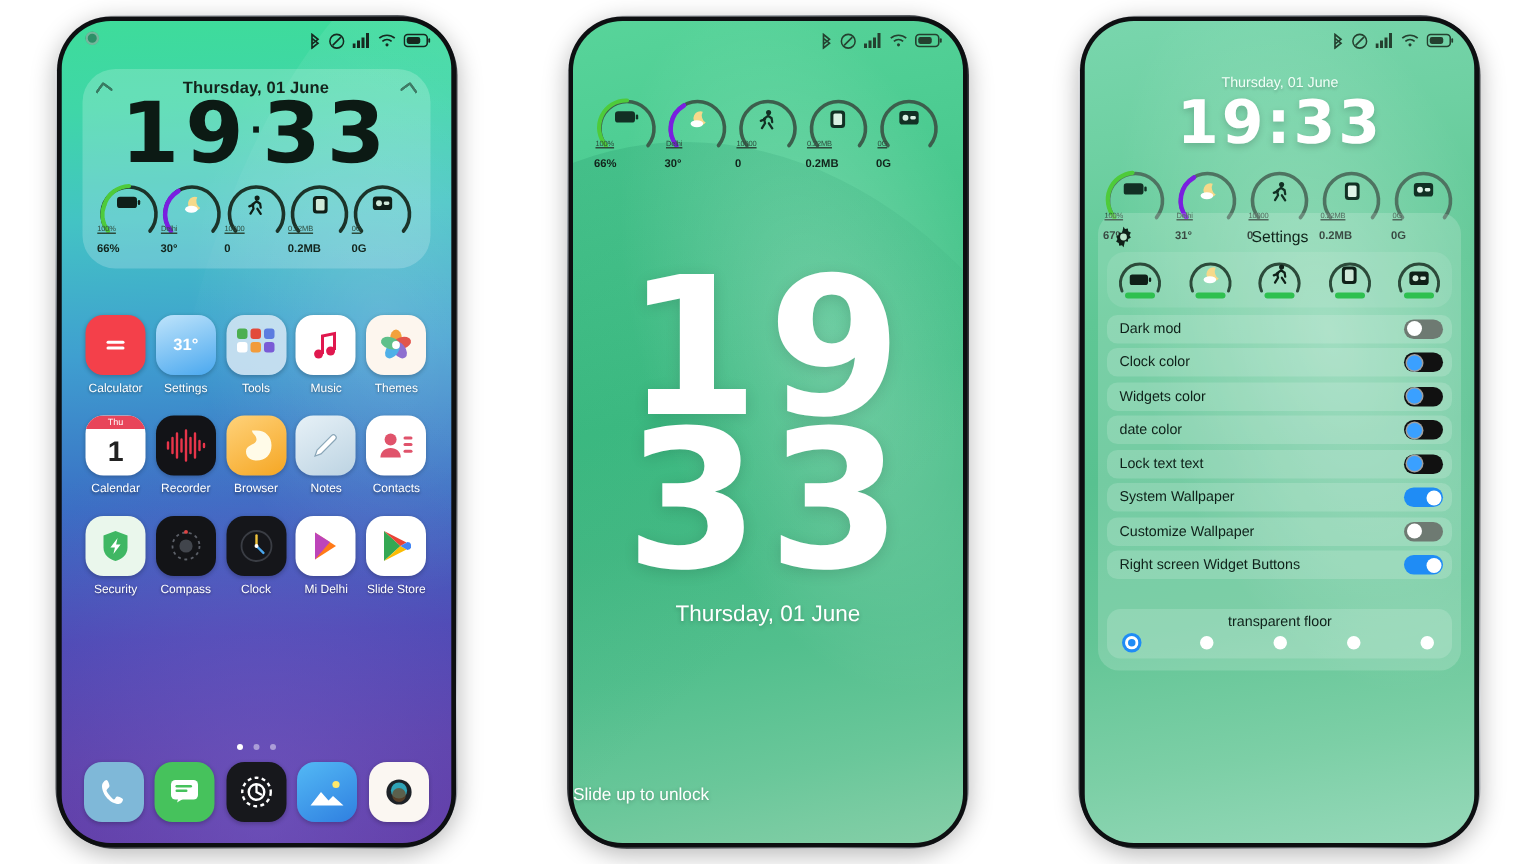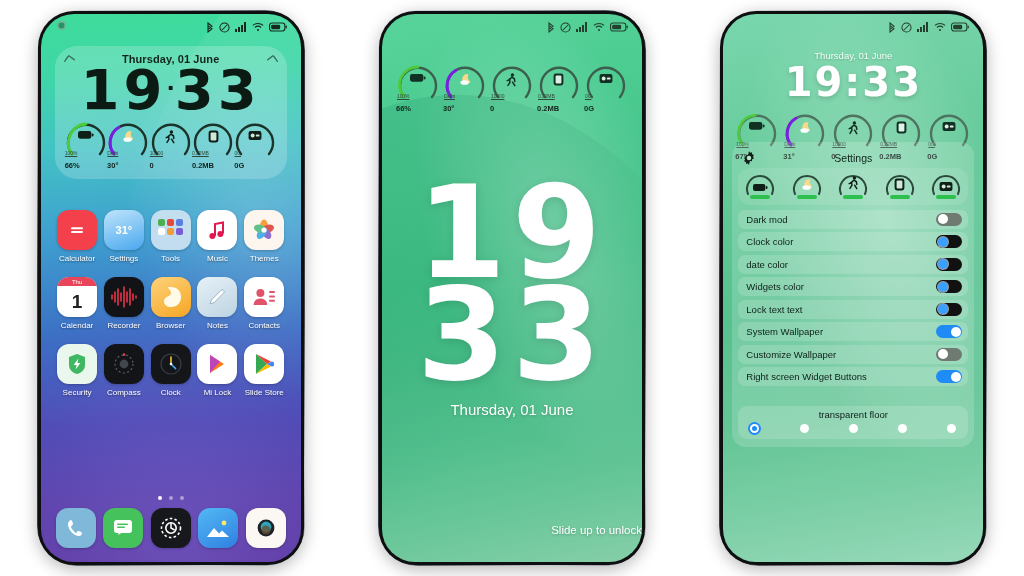--- a/index.html
+++ b/index.html
@@ -116,21 +116,21 @@
               overflow:hidden; display:flex; align-items:center; justify-content:center;
               box-shadow:0 1px 3px rgba(0,0,0,.22); }
 
   
   .big-clock { position:absolute; left:0; right:0; top:168px; text-align:center; }
   .bc-row { font-family:"DejaVu Sans", sans-serif; font-weight:bold;
             font-size:128px; line-height:.80; color:#fff; letter-spacing:6px;
             text-shadow:0 2px 10px rgba(0,0,0,.13); }
   .bc-date { margin-top:14px; font-size:15px; color:#fff; font-weight:normal;
              text-shadow:0 1px 3px rgba(0,0,0,.22); }
-  .slide-up { position:absolute; left:0; right:0; bottom:26px; text-align:right;
+  .slide-up { position:absolute; left:0; right:0; bottom:26px; text-align:left;
               font-size:11.5px; color:#fff; text-shadow:0 1px 3px rgba(0,0,0,.25); }
   .gauges-lock { position:absolute; left:12px; right:12px; top:46px; }
 
   
   .s-date { position:absolute; left:0; right:0; top:36px; text-align:center;
             font-size:9.5px; color:#f2fff8; text-shadow:0 1px 2px rgba(0,0,0,.22); }
   .s-time { position:absolute; left:0; right:0; top:48px; text-align:center;
             font-family:"DejaVu Sans", sans-serif; font-weight:bold;
             font-size:40px; line-height:1; color:#fff; letter-spacing:2px;
             text-shadow:0 2px 5px rgba(0,0,0,.17); }
@@ -430,21 +430,21 @@
           </div>
               <div class="nm">Clock</div>
         </div>
         <div class="app">
           <div class="ic" style="background:#fff">
             <svg width="22" height="22" viewBox="0 0 22 22">
                   <path d="M4 2l14 9-14 9z" fill="#ff7a18"></path>
                   <path d="M4 2l10 6.4L4 20z" fill="#b23bd6" opacity=".85"></path>
                 </svg>
           </div>
-              <div class="nm">Mi Lock</div>
+              <div class="nm">Mi Delhi</div>
         </div>
         <div class="app">
           <div class="ic" style="background:#fff">
             <svg width="20" height="22" viewBox="0 0 20 22">
                   <path d="M2 1l11 10L2 21z" fill="#34a853"></path>
                   <path d="M2 1l11 10 4-2.4z" fill="#ea4335"></path>
                   <path d="M2 21l11-10 4 2.4z" fill="#fbbc04"></path>
                   <path d="M13 11l4.6-2.6a2 2 0 0 1 0 5.2z" fill="#4285f4"></path>
                 </svg>
           </div>
@@ -818,27 +818,27 @@
                 <i></i>
               </span>
         </div>
         <div class="prow">
           <span class="lb">Clock color</span>
           <span class="sw half">
                 <i></i>
               </span>
         </div>
         <div class="prow">
-          <span class="lb">date color</span>
+          <span class="lb">Widgets color</span>
           <span class="sw half">
                 <i></i>
               </span>
         </div>
         <div class="prow">
-          <span class="lb">Widgets color</span>
+          <span class="lb">date color</span>
           <span class="sw half">
                 <i></i>
               </span>
         </div>
         <div class="prow">
           <span class="lb">Lock text text</span>
           <span class="sw half">
                 <i></i>
               </span>
         </div>

